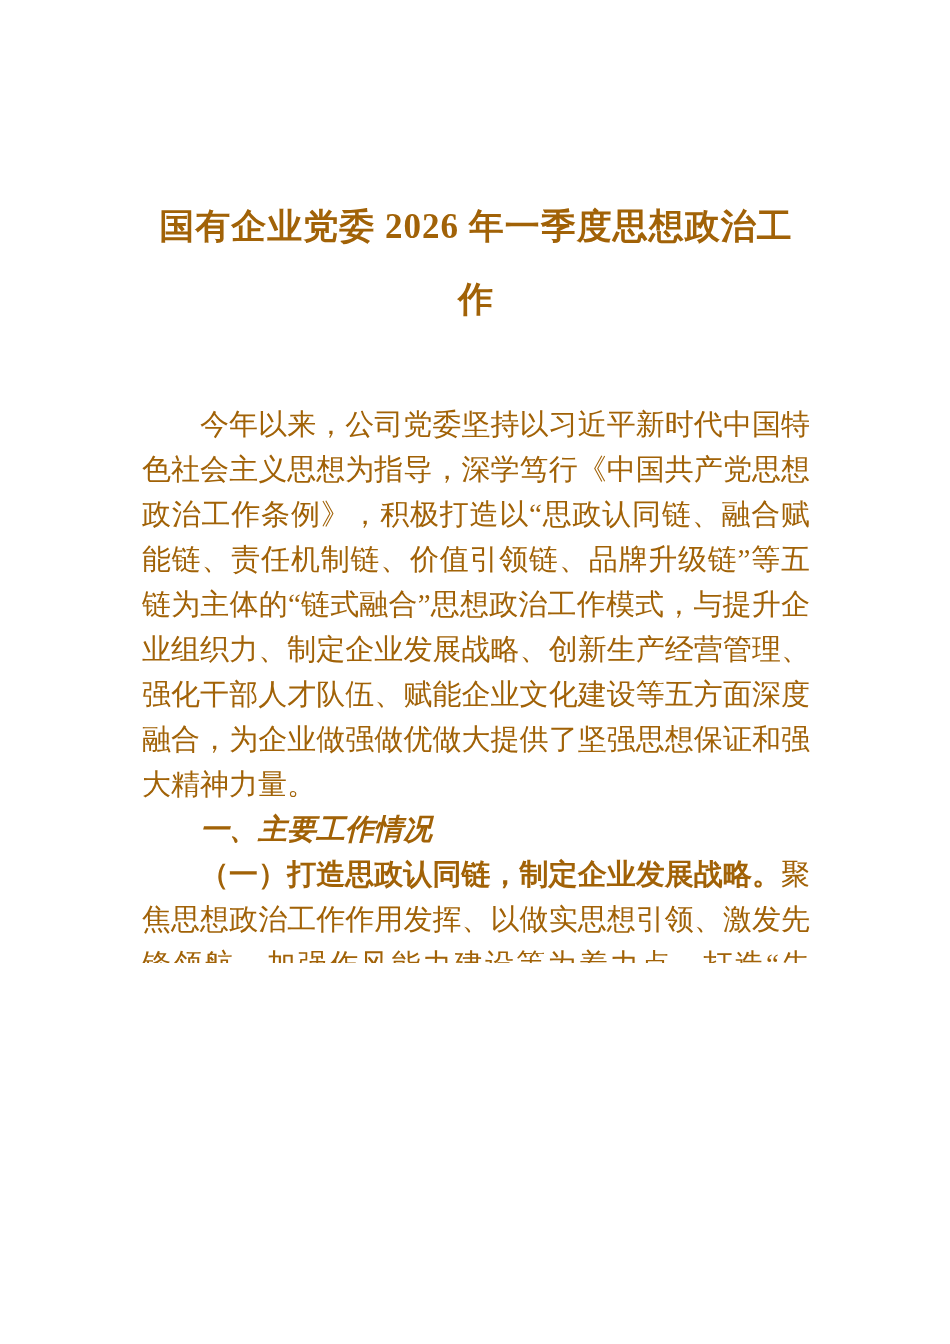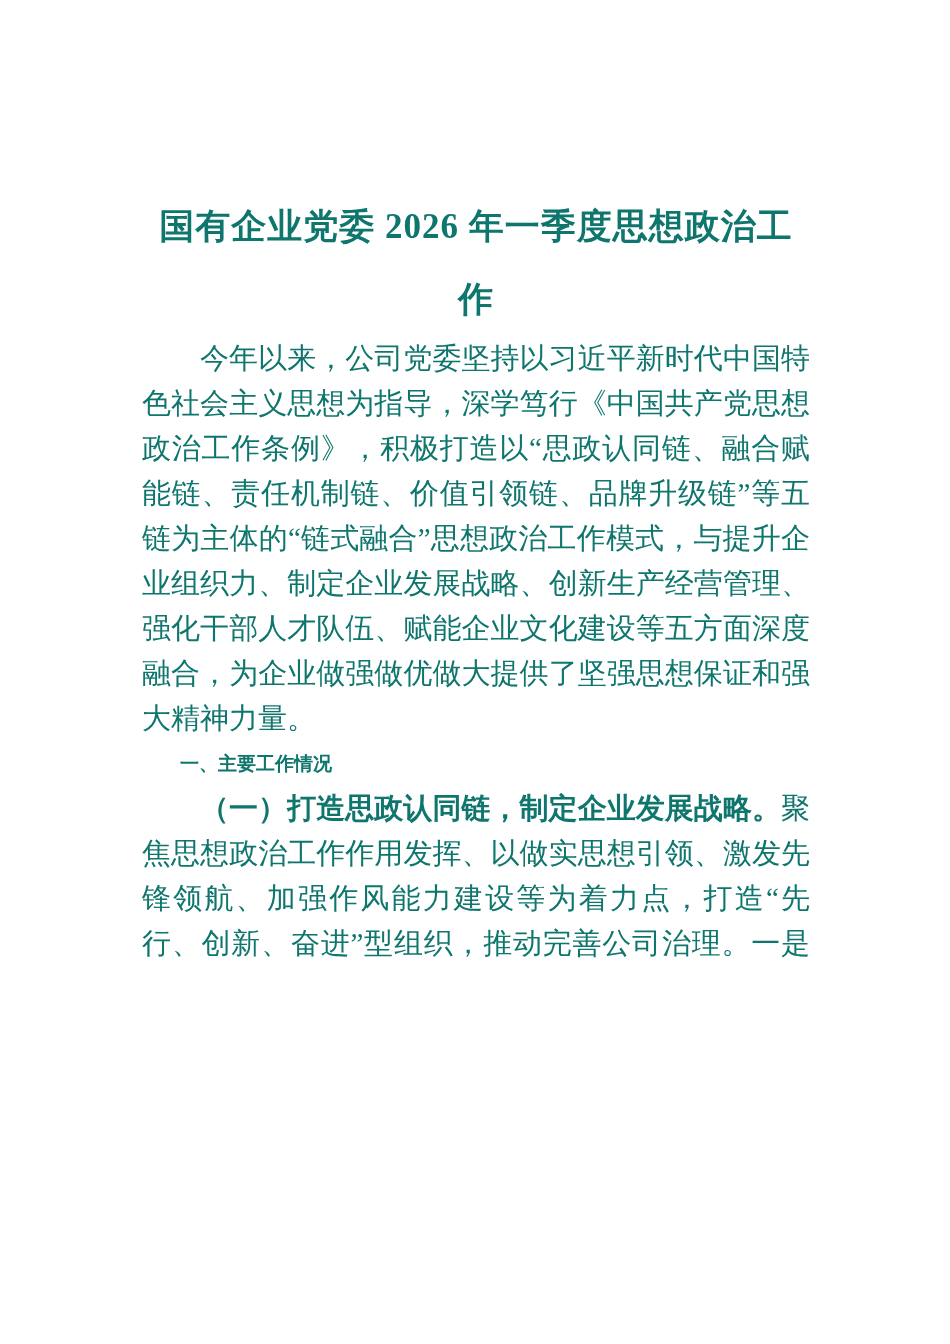--- a/index.html
+++ b/index.html
@@ -5,56 +5,58 @@
   html, body {
     margin: 0;
     padding: 0;
     background: #ffffff;
   }
   .page {
     position: relative;
     width: 950px;
     height: 963px;
     background: #ffffff;
-    color: #0f766e;
+    color: #a16207;
     font-family: "Liberation Serif", serif;
     overflow: hidden;
   }
   .content {
     position: absolute;
     left: 142px;
     top: 0;
     width: 668px;
   }
   .doc-title {
     margin-top: 190px;
     font-size: 35px;
     font-weight: bold;
     line-height: 73px;
     text-align: center;
     font-family: "Liberation Serif", serif;
     letter-spacing: 1px;
   }
   .doc-body {
+    margin-top: 66px;
     font-size: 29px;
     line-height: 45px;
     text-align: justify;
     text-justify: inter-ideograph;
   }
   .doc-body p {
     margin: 0;
     text-indent: 2em;
   }
   .section-heading {
     margin: 0;
     text-indent: 2em;
     font-family: "Liberation Sans", sans-serif;
     font-weight: bold;
-    font-size: 19px;
+    font-size: 29px;
     line-height: 45px;
+    font-style: italic;
   }
   .sub-lead {
     font-weight: bold;
   }
   .page-number {
     position: absolute;
     left: 0;
     top: 1188px;
     width: 100%;
     text-align: center;

